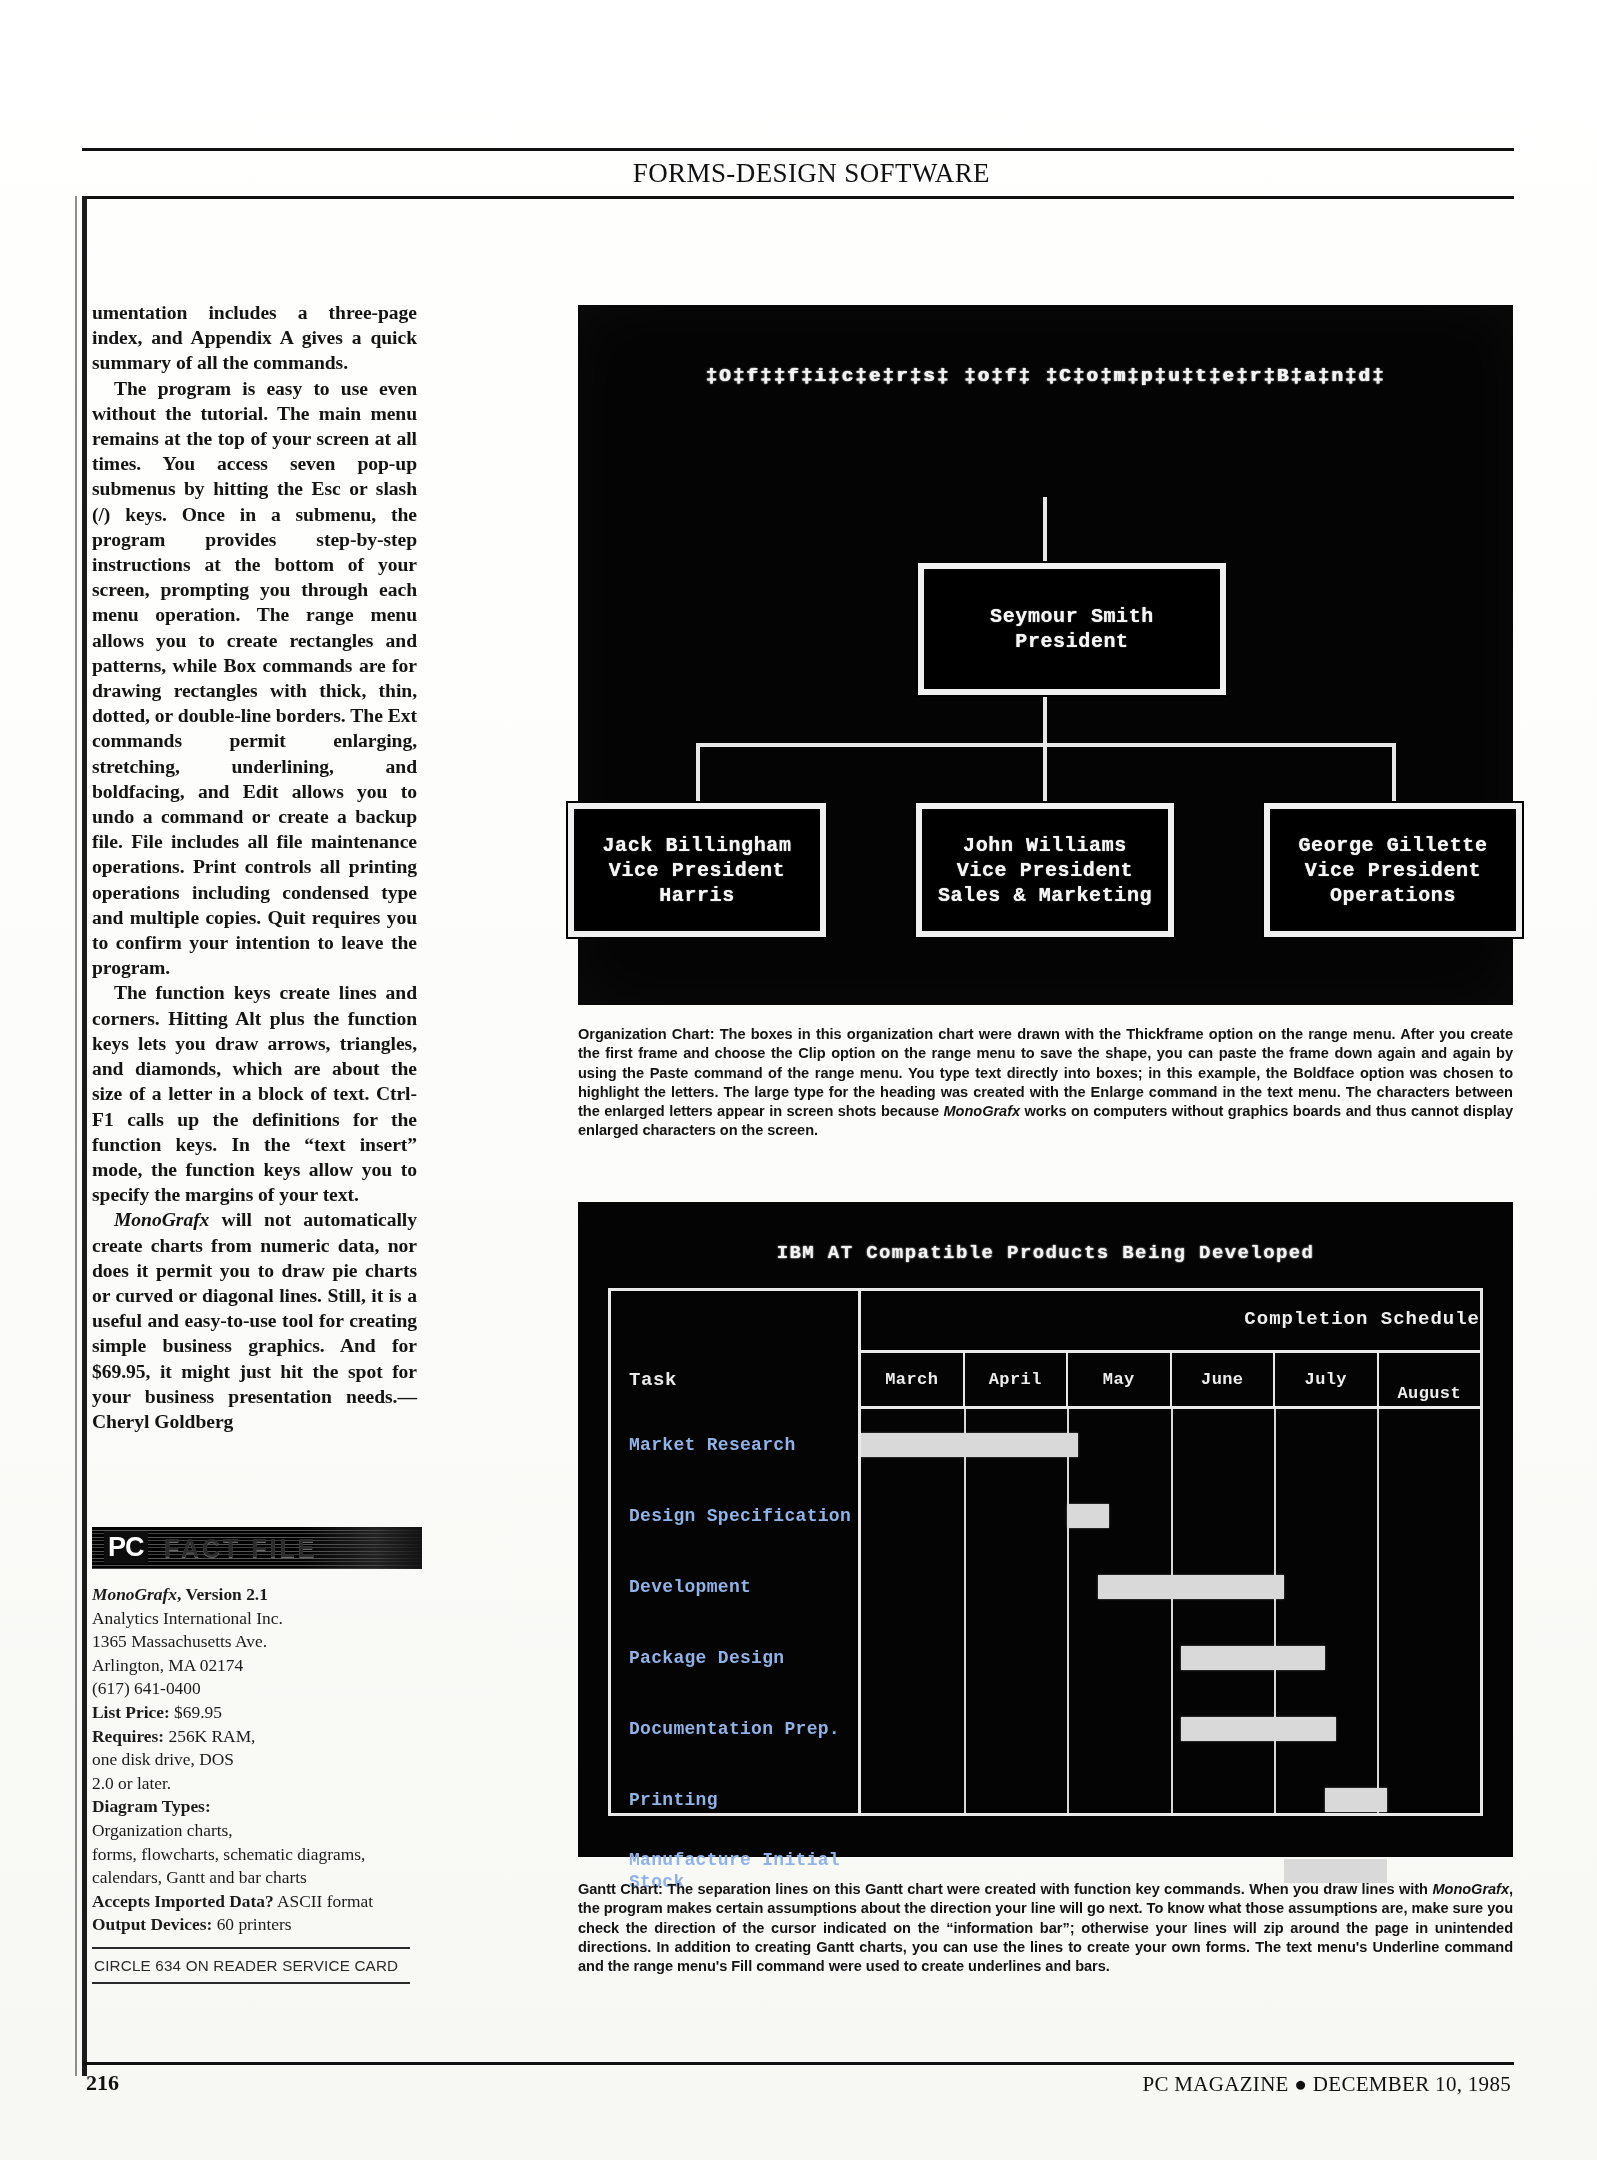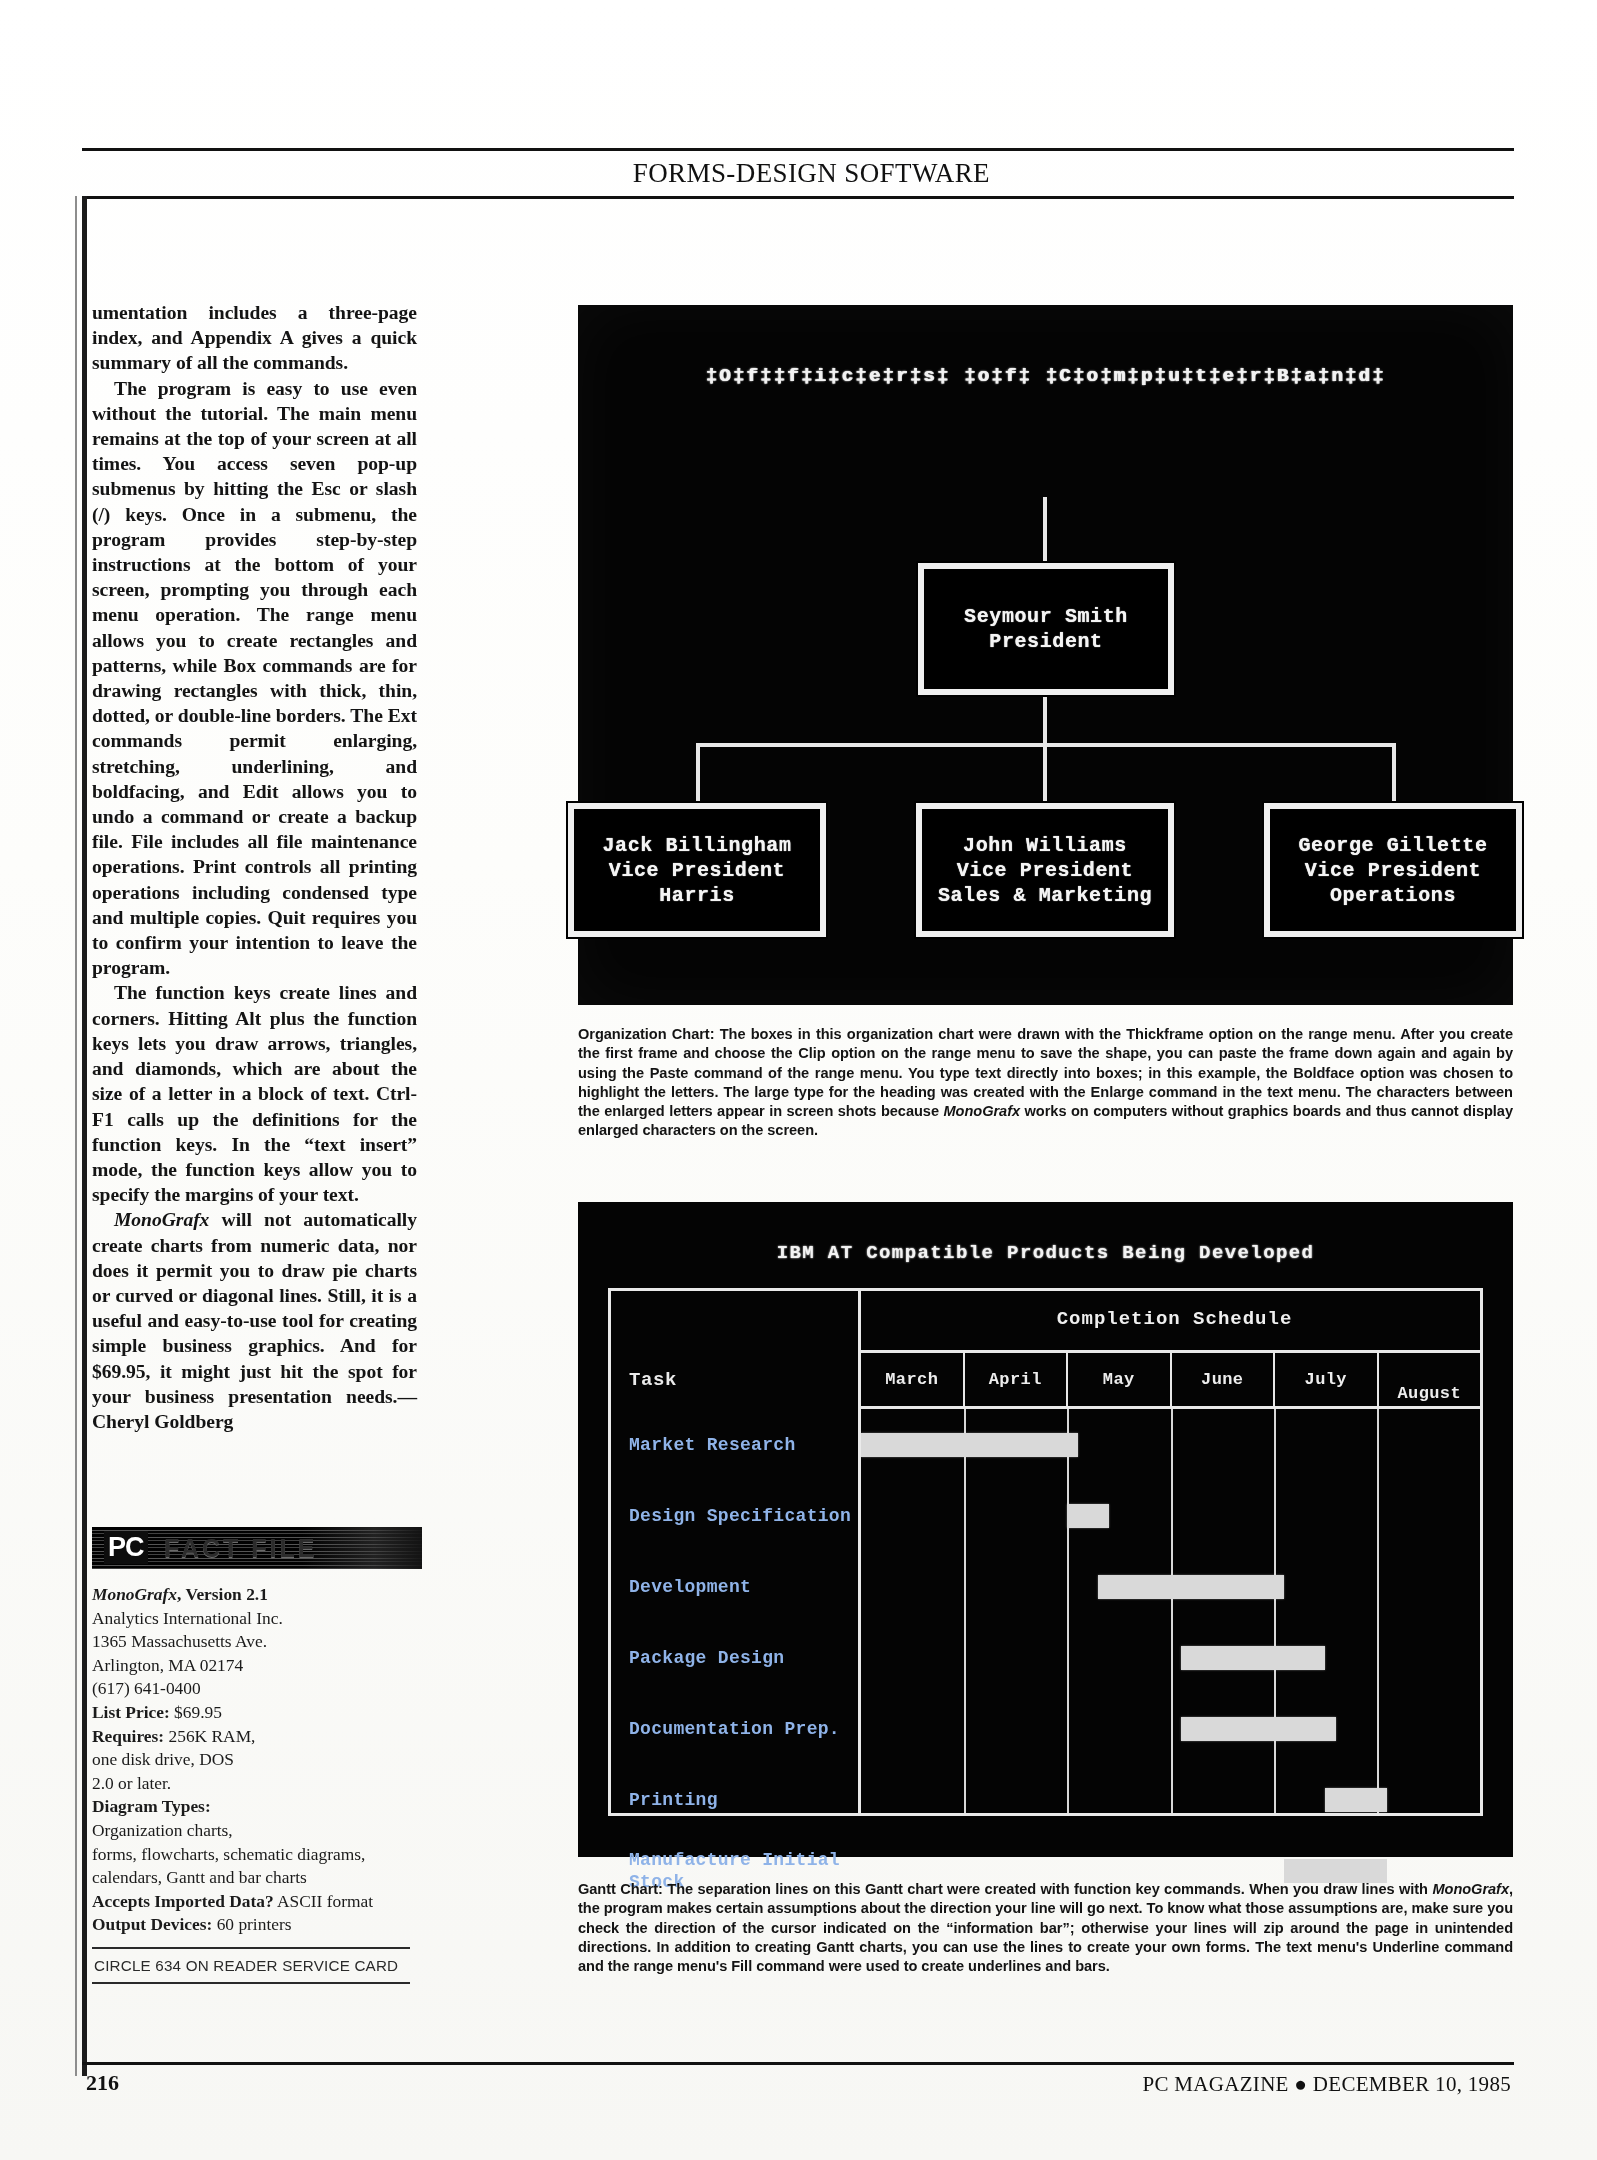--- a/index.html
+++ b/index.html
@@ -174,21 +174,21 @@
   #task-head{
     position:absolute;left:18px;top:78px;
     font-family:"Liberation Mono", monospace;font-weight:700;
     font-size:19px;color:#eaeaea;letter-spacing:.6px;
   }
   #sched-head{
     position:absolute;left:250px;top:0;right:0;height:62px;
     border-bottom:3px solid #e9e9e9;box-sizing:border-box;
   }
   #sched-head span{
-    position:absolute;left:0;right:0;top:17px;text-align:center;
+    position:absolute;left:0;right:0;top:17px;text-align:right;
     font-family:"Liberation Mono", monospace;font-weight:700;
     font-size:19px;color:#efefef;letter-spacing:1px;margin-left:8px;
   }
   #month-row{
     position:absolute;left:250px;top:62px;right:0;height:56px;
     border-bottom:3px solid #e9e9e9;box-sizing:border-box;
     display:flex;
   }
   #month-row .m{
     flex:1 1 0;
@@ -279,21 +279,21 @@
     <div id="org-heading">‡O‡f‡‡f‡i‡c‡e‡r‡s‡ ‡o‡f‡ ‡C‡o‡m‡p‡u‡t‡e‡r‡B‡a‡n‡d‡</div>
 
     <div class="conn" style="left:465px;top:192px;width:4px;height:66px;"></div>
     <div class="conn" style="left:465px;top:390px;width:4px;height:50px;"></div>
     <div class="conn" style="left:118px;top:438px;width:700px;height:4px;"></div>
     <div class="conn" style="left:118px;top:438px;width:4px;height:60px;"></div>
     <div class="conn" style="left:465px;top:438px;width:4px;height:60px;"></div>
     <div class="conn" style="left:814px;top:438px;width:4px;height:60px;"></div>
 
 
-    <div class="obox" style="left:340px;top:258px;width:256px;height:132px;">
+    <div class="obox" style="left:340px;top:258px;width:308px;height:132px;">
       <div class="txt"><span>Seymour Smith</span><br><span>President</span></div>
     </div>
 
     <div class="obox" style="left:-10px;top:498px;width:258px;height:134px;">
       <div class="txt"><span>Jack Billingham</span><br><span>Vice President</span><br><span>Harris</span></div>
     </div>
 
     <div class="obox" style="left:338px;top:498px;width:258px;height:134px;">
       <div class="txt"><span>John Williams</span><br><span>Vice President</span><br><span>Sales &amp; Marketing</span></div>
     </div>

